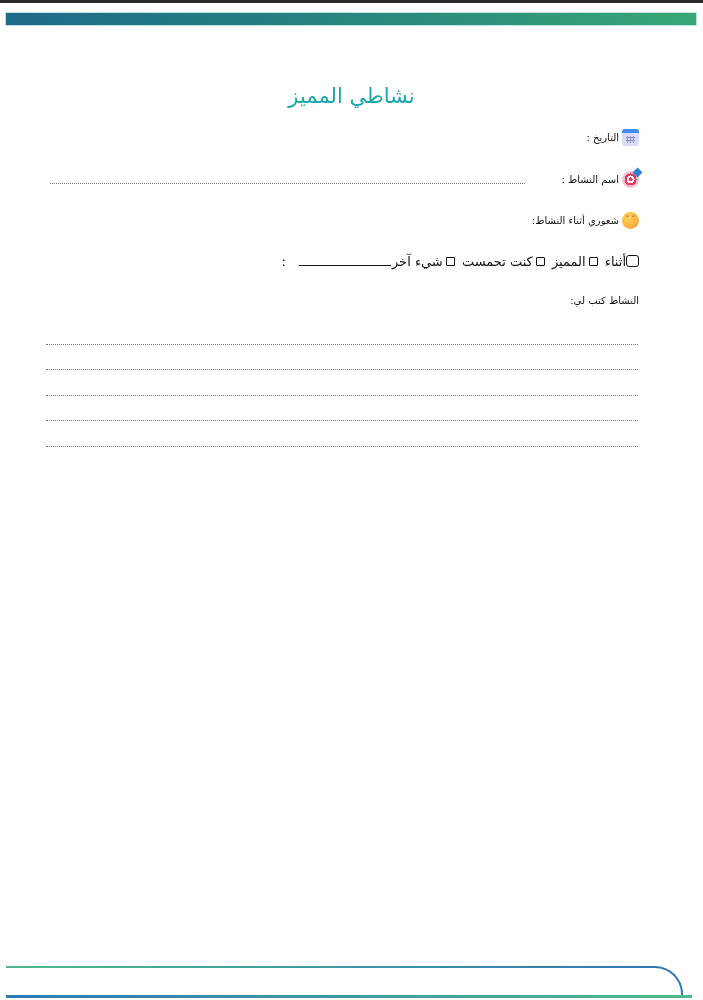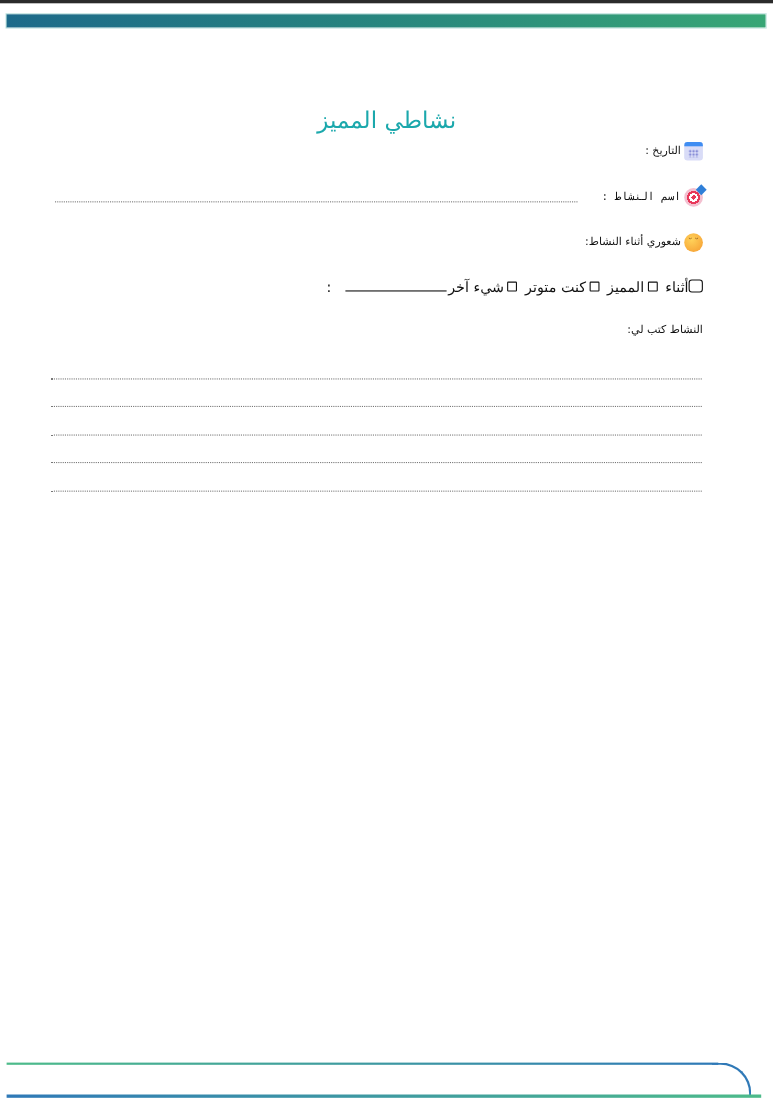--- a/index.html
+++ b/index.html
@@ -10,21 +10,21 @@
     color:#111;
   }
   .top-edge { position:absolute; left:0; top:0; width:703px; height:3px; background:#2b2b2b; }
   .top-bar {
     position:absolute; left:6px; top:13px; width:690px; height:12px;
     background:linear-gradient(90deg,#1d6a8a 0%,#26837f 45%,#38a676 100%);
     box-shadow:0 0 0 1px #bfe3df;
   }
   .title {
     position:absolute; left:0; width:703px; top:84px; text-align:center;
-    color:#1ba8ac; font-size:21px;margin-top:13px;
+    color:#1ba8ac; font-size:21px;
   }
   .row {
     position:absolute; right:64px; direction:rtl; font-size:10px;
     display:flex; align-items:center; white-space:nowrap;
   }
   .icon {
     display:inline-block; width:17px; height:17px; margin-left:3px; position:relative;
   }
   .cal { border-radius:3px; background:#d9dcf7; overflow:hidden; }
   .cal::before { content:""; position:absolute; left:0; top:0; right:0; height:4px; background:#3f8df2; }
@@ -74,35 +74,35 @@
 <div class="top-edge"></div>
 <div class="top-bar"></div>
 
 <div class="title">نشاطي المميز</div>
 
 <div class="row" style="top:129px;">
   <span class="icon cal"></span>
   <span>التاريخ :</span>
 </div>
 
-<div class="row" style="top:171px;font-family:Liberation Mono, monospace;">
+<div class="row" style="top:171px;">
   <span class="icon target"></span>
   <span>اسم النشاط :</span>
 </div>
 <div class="dotline" style="left:50px; width:475px; top:183px;"></div>
 
 <div class="row" style="top:212px;">
   <span class="icon smile"></span>
   <span>شعوري أثناء النشاط:</span>
 </div>
 
 <div class="checkbox-row">
   <span class="box-big"></span><span>أثناء</span>
   <span class="box-sm"></span><span>المميز</span>
-  <span class="box-sm"></span><span>كنت متوتر</span>
+  <span class="box-sm"></span><span>كنت تحمست</span>
   <span class="box-sm"></span><span>شيء آخر</span><span class="blank"></span>
   <span style="margin-right:8px;">:</span>
 </div>
 
 <div class="row" style="top:295px;">
   <span>النشاط كتب لي:</span>
 </div>
 
 <div class="dotline" style="left:46px; width:592px; top:344px;"></div>
 <div class="dotline" style="left:46px; width:592px; top:369px;"></div>

